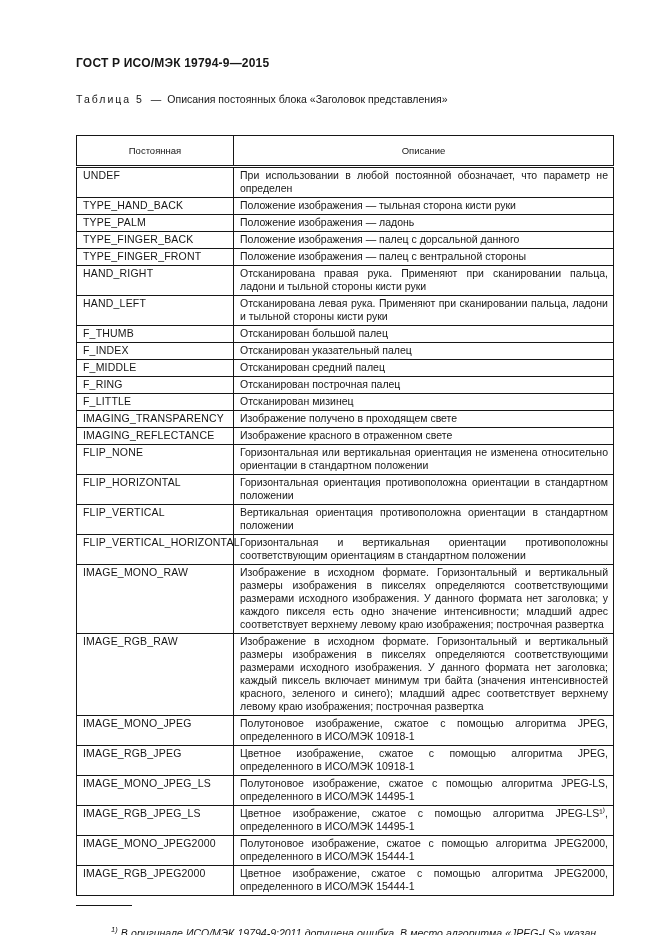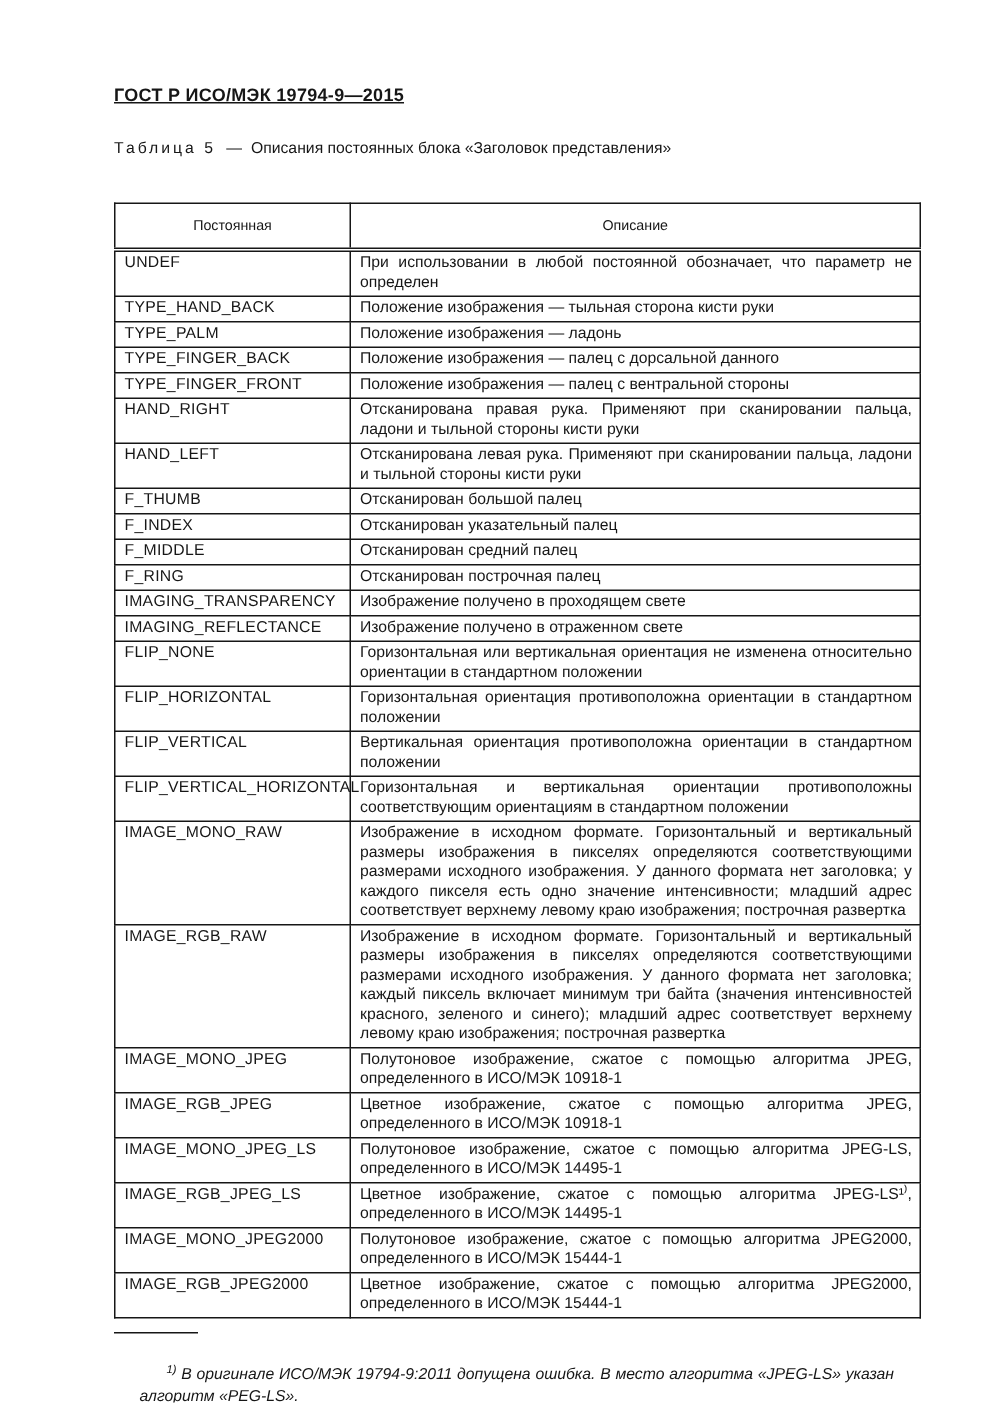--- a/index.html
+++ b/index.html
@@ -15,21 +15,20 @@
   .page {
     width: 661px;
     height: 935px;
     padding: 56px 48px 0 76px;
   }
   .doc-header {
     font-size: 12px;
     font-weight: bold;
     letter-spacing: 0.2px;
     margin-bottom: 23px;
-    text-decoration: underline;
   }
   .table-caption {
     font-size: 10.5px;
     margin-bottom: 7px;
     white-space: nowrap;
   }
   .caption-label { letter-spacing: 2px; margin-right: 4px; }
   .caption-dash { margin-right: 3px; }
 
   table.gost {
@@ -147,26 +146,30 @@
         </tr>
         <tr>
           <td class="c-const">F_MIDDLE</td>
           <td class="c-desc">Отсканирован средний палец</td>
         </tr>
         <tr>
           <td class="c-const">F_RING</td>
           <td class="c-desc">Отсканирован построчная палец</td>
         </tr>
         <tr>
+          <td class="c-const">F_LITTLE</td>
+          <td class="c-desc">Отсканирован мизинец</td>
+        </tr>
+        <tr>
           <td class="c-const">IMAGING_TRANSPARENCY</td>
           <td class="c-desc">Изображение получено в проходящем свете</td>
         </tr>
         <tr>
           <td class="c-const">IMAGING_REFLECTANCE</td>
-          <td class="c-desc">Изображение получено в отраженном свете</td>
+          <td class="c-desc">Изображение красного в отраженном свете</td>
         </tr>
         <tr>
           <td class="c-const">FLIP_NONE</td>
           <td class="c-desc">Горизонтальная или вертикальная ориентация не изменена относительно ориентации в стандартном положении</td>
         </tr>
         <tr>
           <td class="c-const">FLIP_HORIZONTAL</td>
           <td class="c-desc">Горизонтальная ориентация противоположна ориентации в стандартном положении</td>
         </tr>
         <tr>

